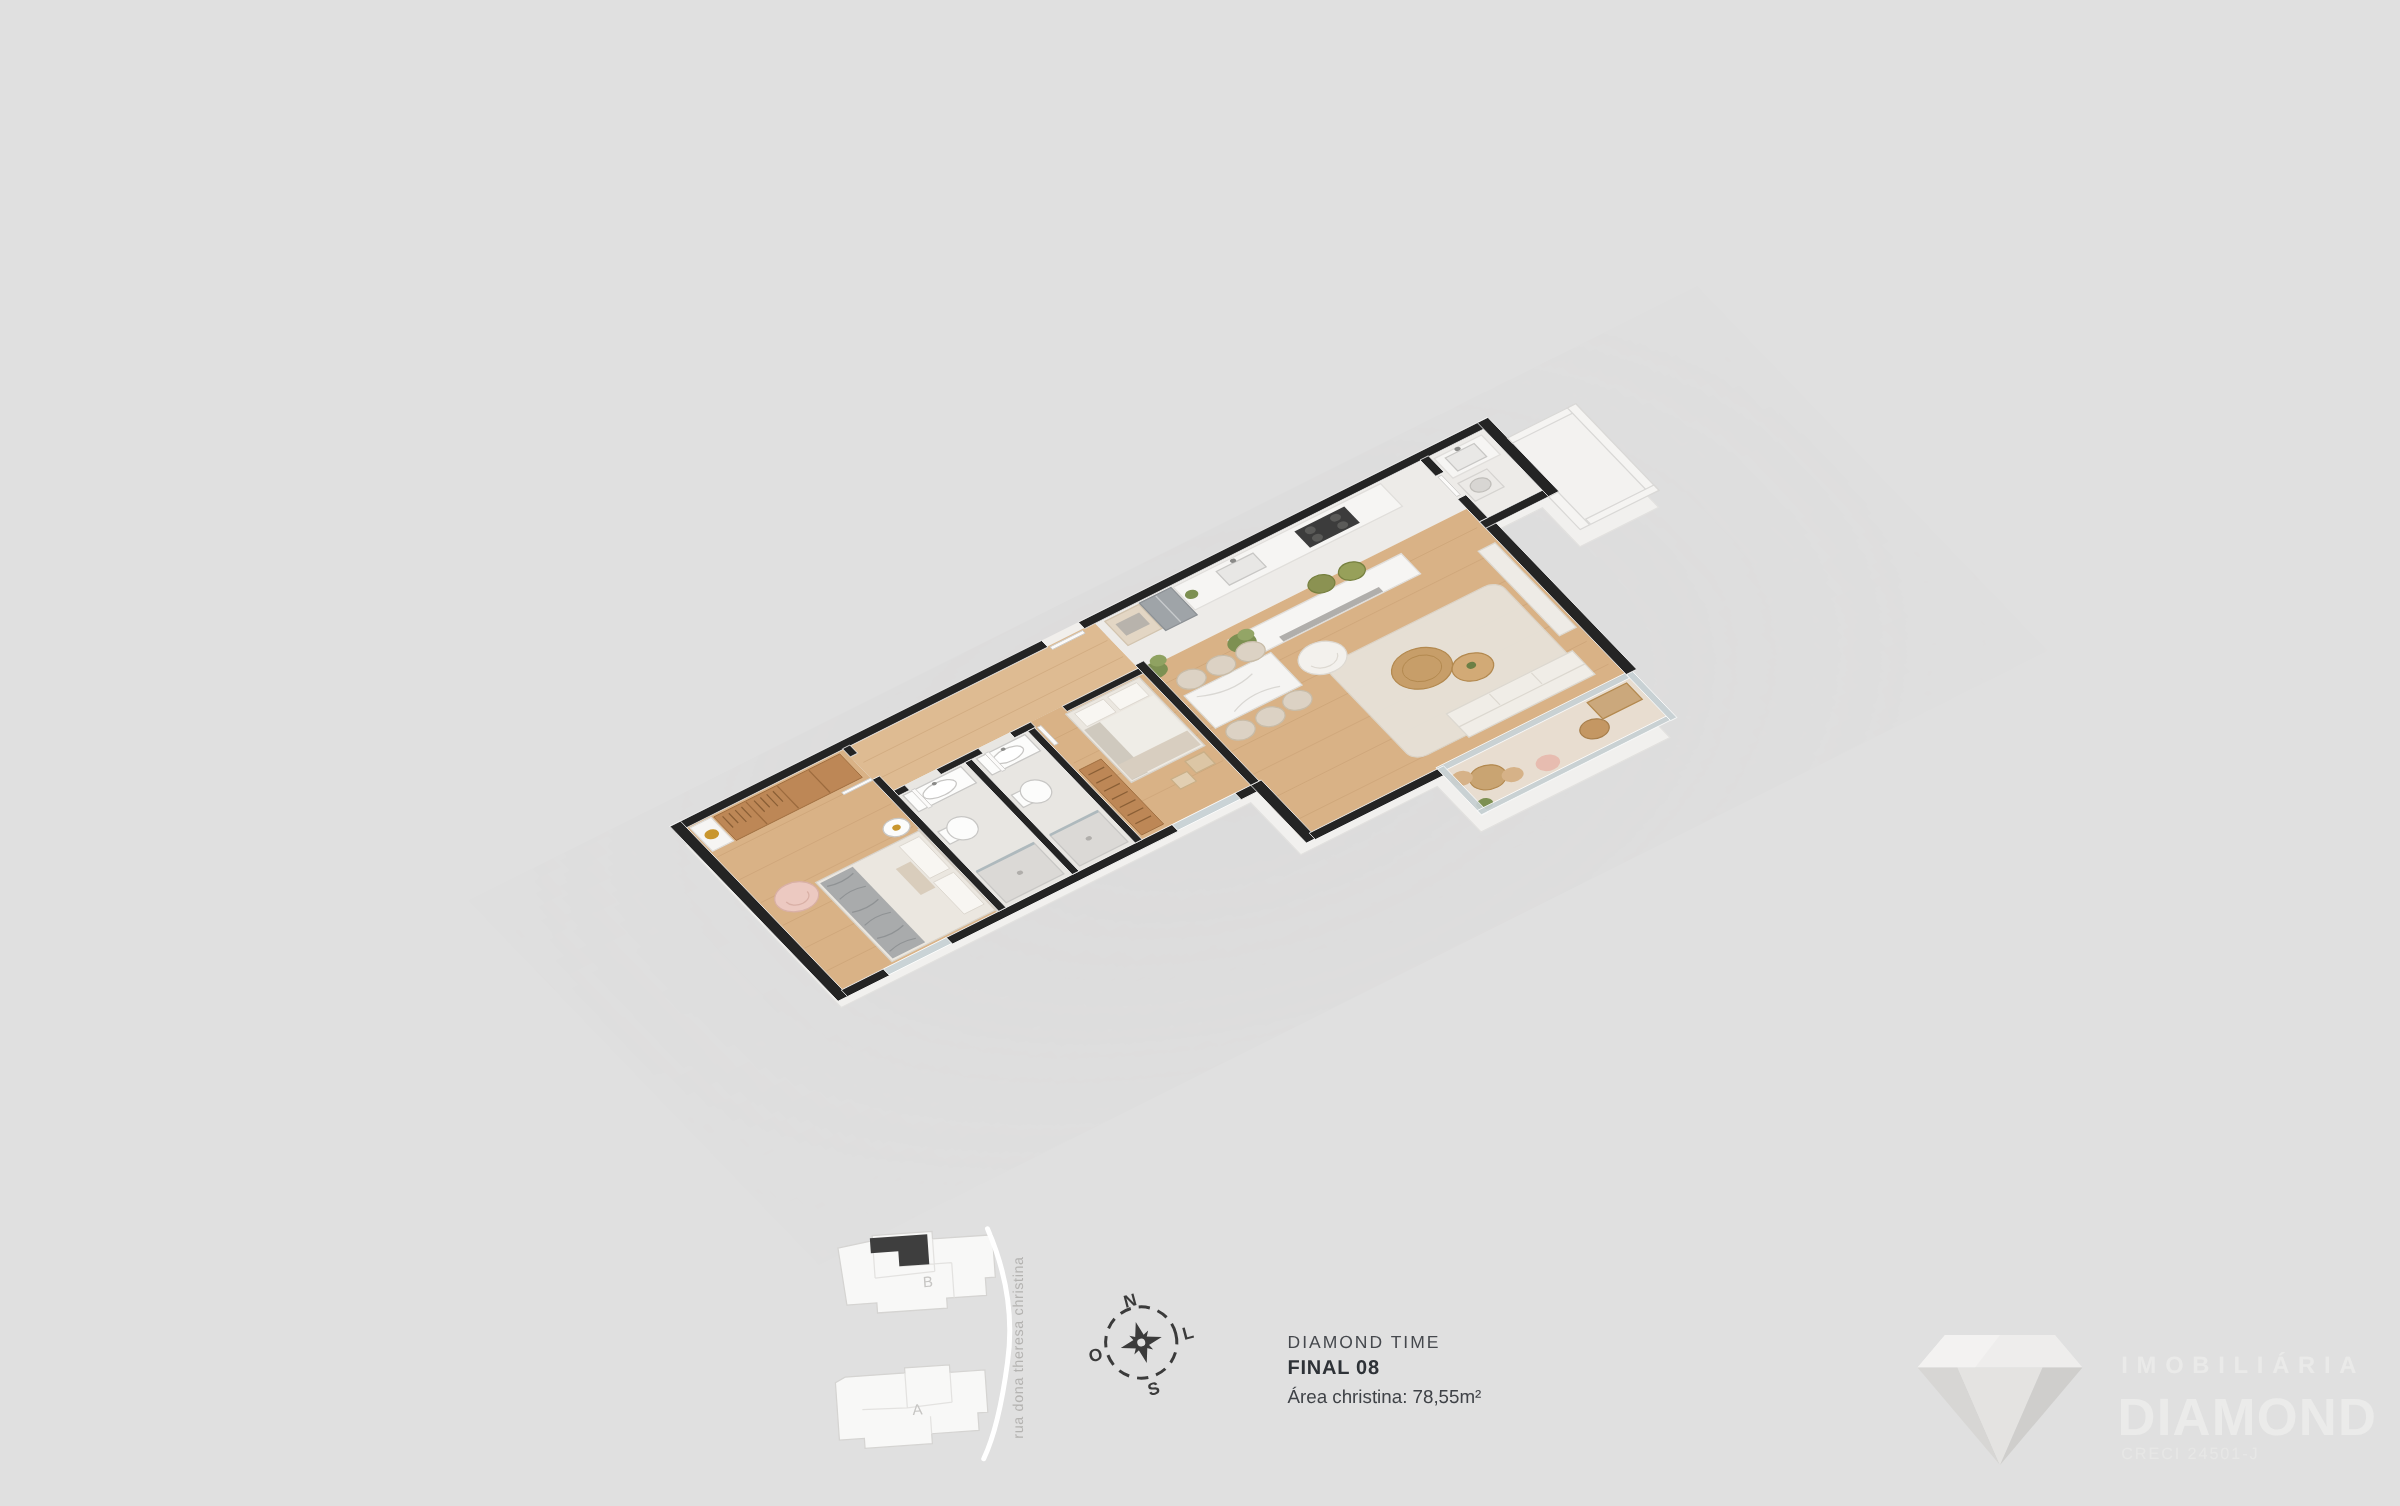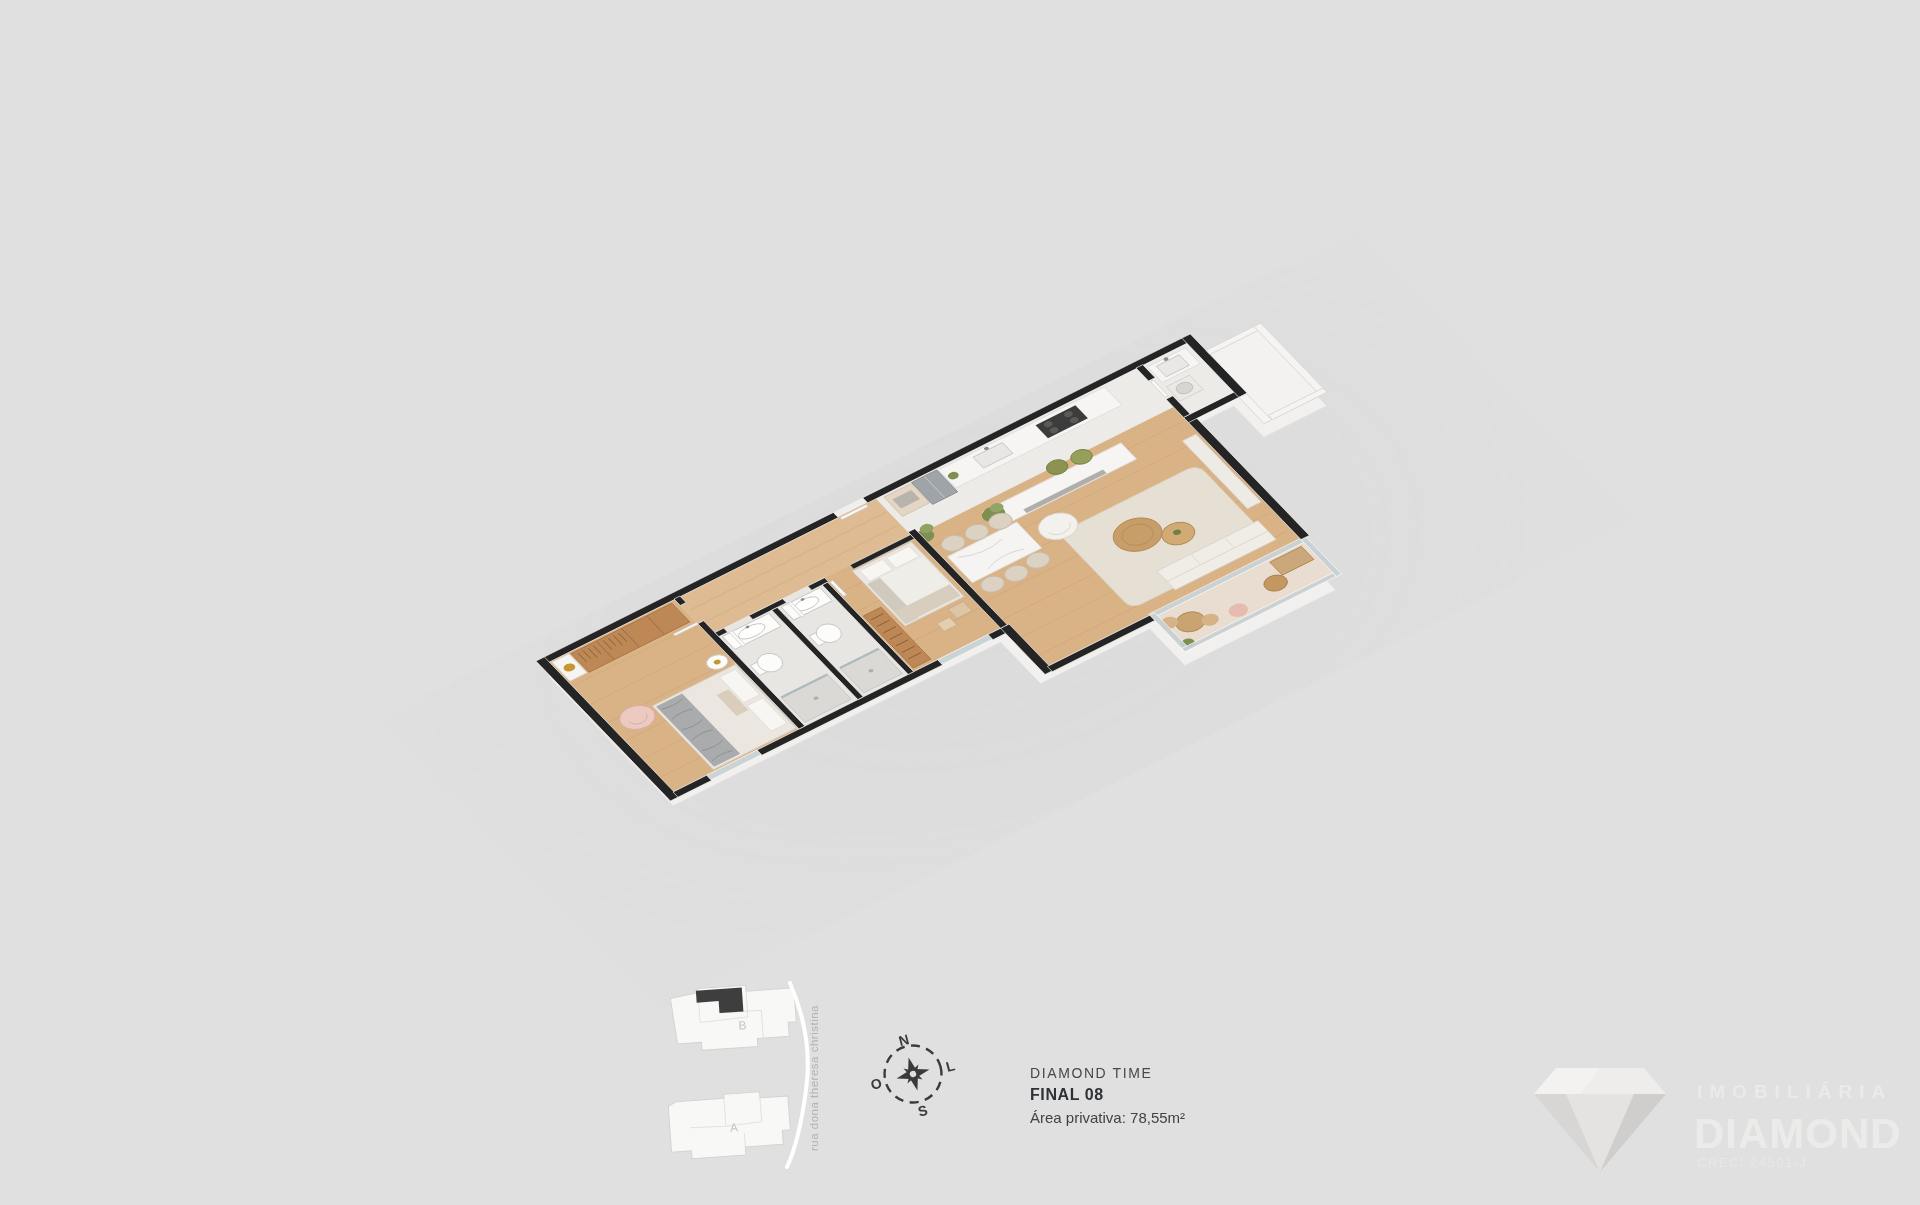--- a/index.html
+++ b/index.html
@@ -285,15 +285,15 @@
       </g>
       <text x="1697" y="1098" class="wm-tag">IMOBILIÁRIA</text>
       <text x="1694" y="1148" class="wm-brand">DIAMOND</text>
       <text x="1697" y="1167" class="wm-creci">CRECI 24501-J</text>
     </g>
   </svg>
 
   <div class="info-block">
     <div class="info-project">DIAMOND TIME</div>
     <div class="info-unit">FINAL 08</div>
-    <div class="info-area">Área privativa: 78,55m²</div>
+    <div class="info-area">Área christina: 78,55m²</div>
   </div>
 </div>
 
 </body></html>

